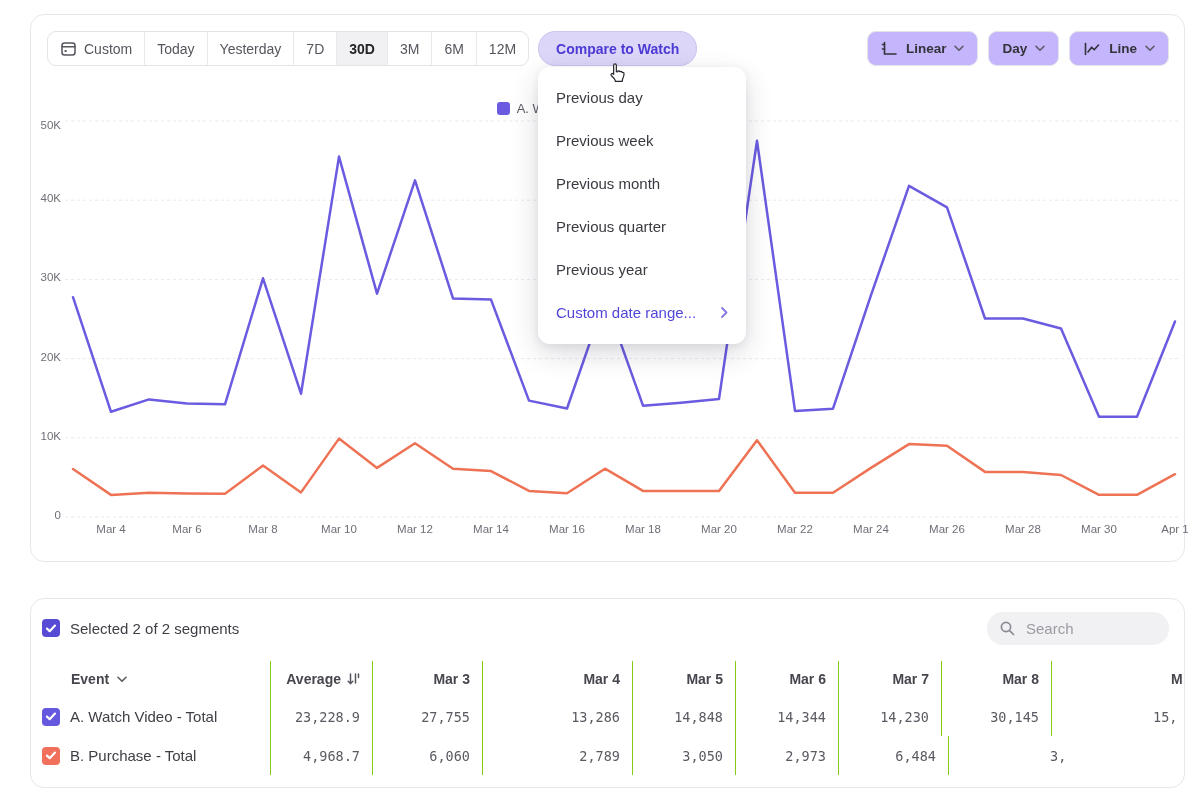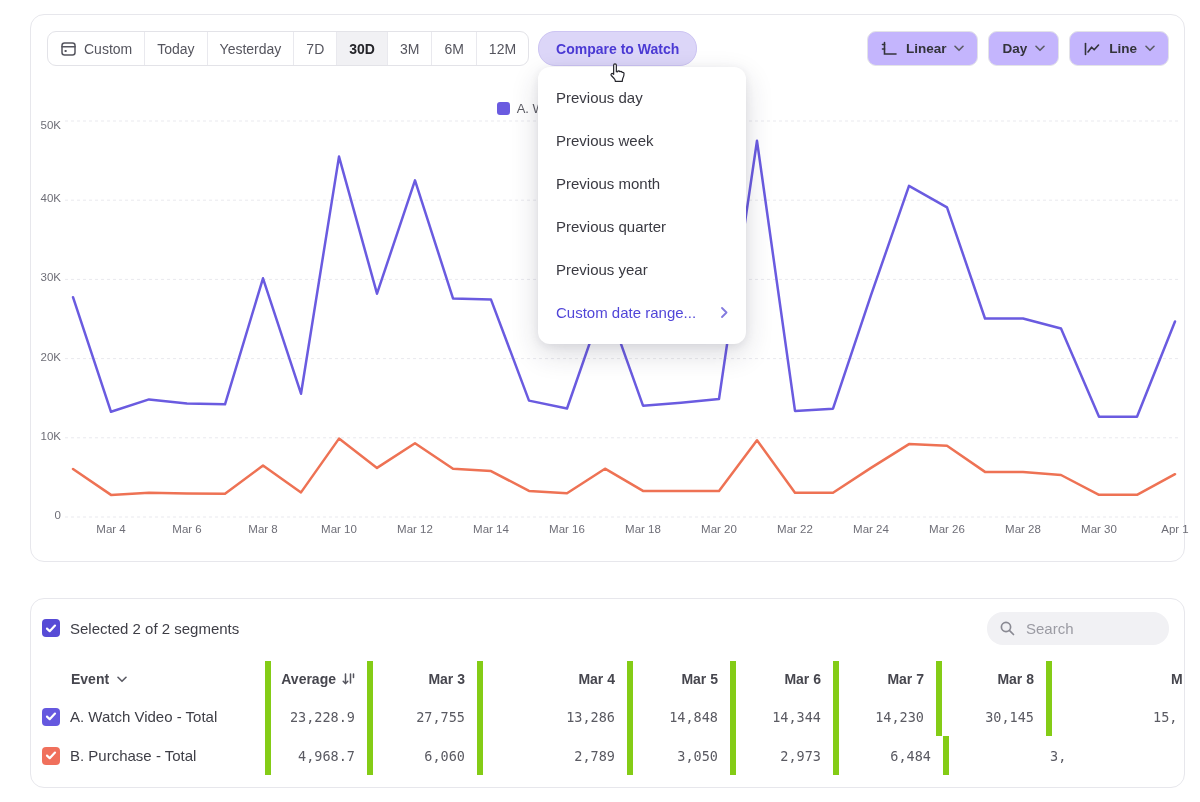--- a/index.html
+++ b/index.html
@@ -49,21 +49,21 @@
   .search { position:absolute; top:13px; right:15px; width:182px; height:33px; box-sizing:border-box; background:#f1f1f4;
     border-radius:16px; display:flex; align-items:center; padding:0 12px; gap:8px; }
   .search input { border:none; outline:none; background:transparent; font-family:"Liberation Sans",sans-serif; font-size:15px; color:#3e3e46; width:130px; }
   .search input::placeholder { color:#9b9ba3; }
 
   .tbl { position:absolute; left:0; top:62px; width:1260px; }
   .tr { display:flex; align-items:stretch; }
   .tr.head { height:36px; }
   .tr.row { height:39px; }
   .cell { display:flex; align-items:center; justify-content:flex-end; box-sizing:border-box;
-    border-right:6px solid #84cc16; padding:0 12px; }
+    border-right:1px solid #84cc16; padding:0 12px; }
   .cell.first { justify-content:flex-start; padding-left:11px; gap:10px; }
   .cell.clip { justify-content:flex-start; border-right:none; }
   .th { font-size:14px; color:#46464e; font-weight:bold; }
   .num { font-family:"DejaVu Sans Mono", monospace; font-size:13.5px; color:#5a5a62; }
   .row-label { font-size:15px; color:#3e3e46; cursor:pointer; }
 </style>
 </head>
 <body>
 
 <section class="card chart-card">

